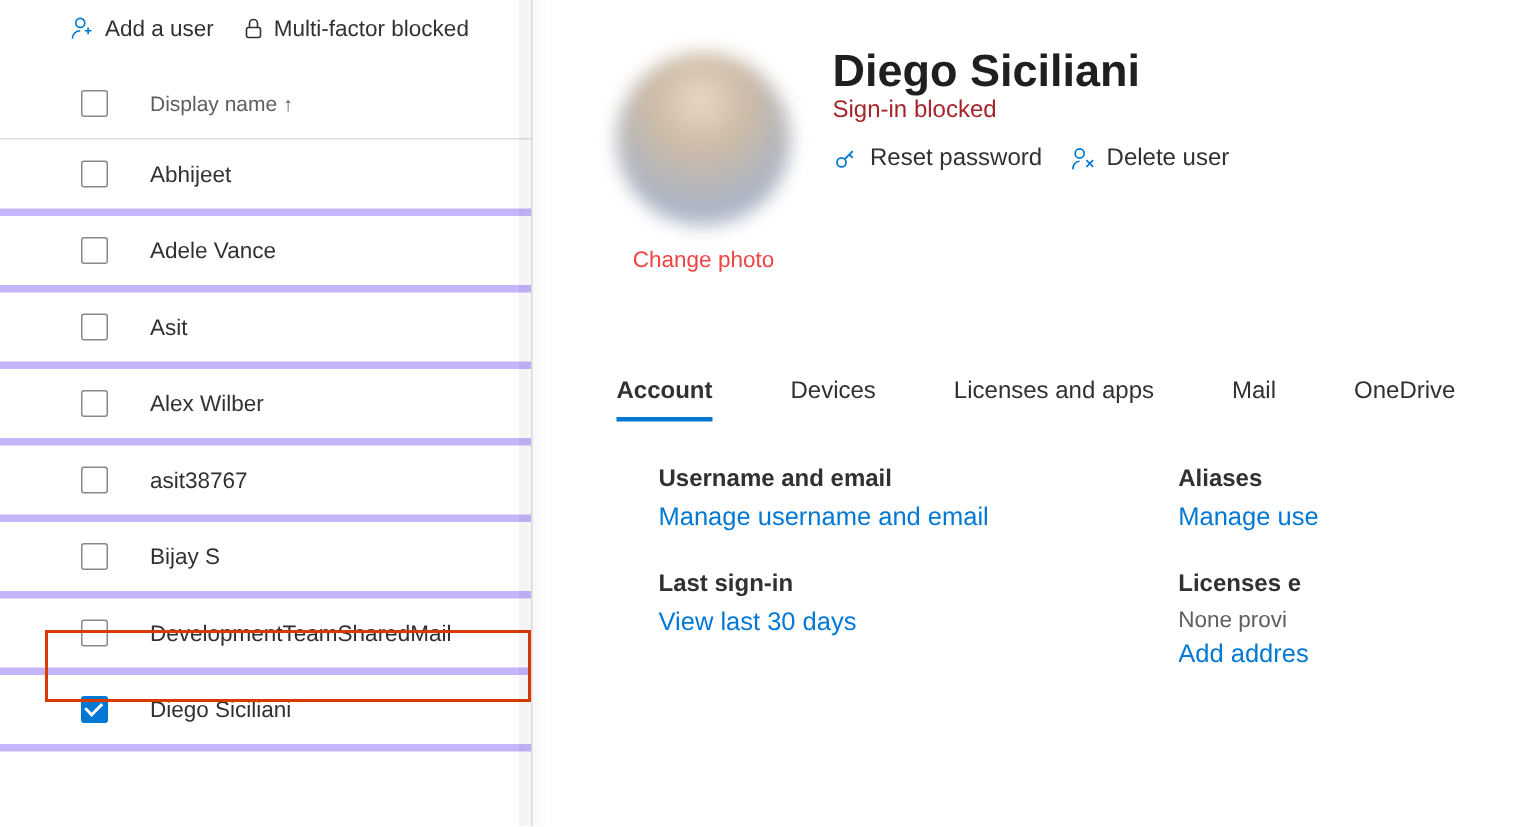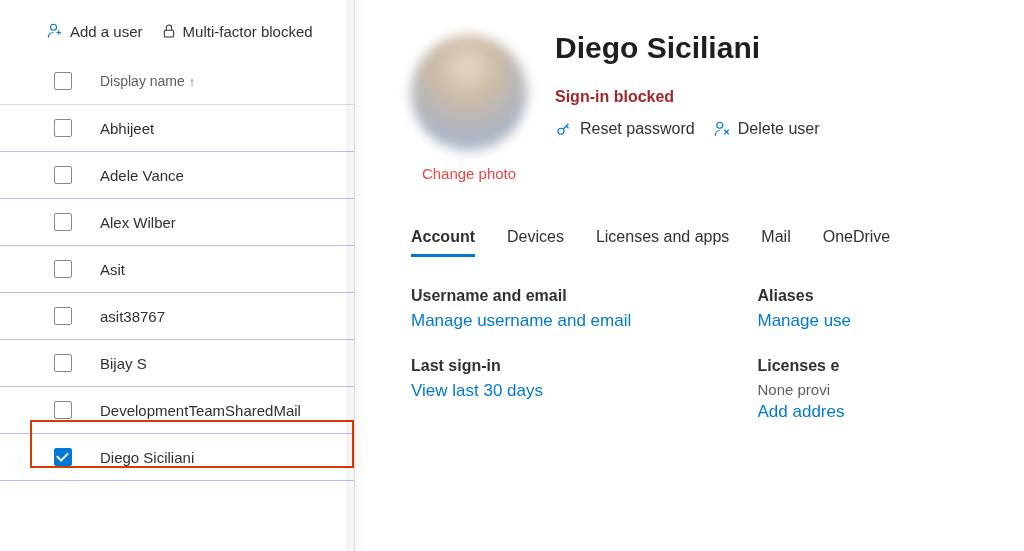--- a/index.html
+++ b/index.html
@@ -37,21 +37,20 @@
   font-size: 15px;
   color: #323130;
   white-space: nowrap;
   overflow: hidden;
 }
 .toolbar-item {
   display: flex;
   align-items: center;
   gap: 6px;
   cursor: pointer;
-  margin-top: 12px;
 }
 .toolbar-item svg { flex-shrink: 0; }
 .table-header {
   display: flex;
   align-items: center;
   padding: 22px 14px 14px 54px;
   gap: 28px;
   border-bottom: 1px solid #e1dfdd;
 }
 .col-label {
@@ -60,21 +59,21 @@
   display: flex;
   align-items: center;
   gap: 4px;
   cursor: pointer;
 }
 .row {
   display: flex;
   align-items: center;
   padding: 14px 14px 14px 54px;
   gap: 28px;
-  border-bottom: 1px solid #c4b5fd;
+  border-bottom: 5px solid #c4b5fd;
   cursor: pointer;
 }
 .row-name { font-size: 15px; color: #323130; }
 .row.selected { background: #fff; }
 .row.selected .checkbox { background: #0078d4; border-color: #0078d4; }
 .row.selected .checkbox::after {
   content: "";
   position: absolute;
   left: 4px; top: 1px;
   width: 5px; height: 9px;
@@ -123,56 +122,55 @@
 .change-photo {
   color: #ef4444;
   font-size: 15px;
   margin-top: 14px;
   cursor: pointer;
 }
 .profile-title { font-size: 30px; font-weight: 600; color: #201f1e; margin-top: -4px; }
 .status-blocked {
   color: #a4262c;
   font-size: 16px;
-  margin-top: 23px;
-  font-weight: bold;
+  margin-top: 0;
 }
 .action-row {
   display: flex;
   align-items: center;
   gap: 18px;
   margin-top: 14px;
   font-size: 16px;
 }
 .action-item {
   display: flex;
   align-items: flex-end;
   gap: 7px;
   cursor: pointer;
   color: #323130;
   white-space: nowrap;
 }
 .action-item svg { flex-shrink: 0; }
 
 .tabs {
   display: flex;
-  gap: 32px;
-  margin-top: 46px;
+  gap: 52px;
+  margin-top: 70px;
   font-size: 16px;
   color: #323130;
 }
 .tab { cursor: pointer; padding-bottom: 8px; }
 .tab.active { font-weight: 600; border-bottom: 3px solid #0078d4; }
 
 .info-cols {
   display: flex;
   margin-top: 30px;
   gap: 80px;
 }
-.info-col { flex: 1; min-width: 0; }
+.info-col { flex: 1; min-width: 0; margin-left: 28px; }
 .section-title {
   font-weight: 600;
   font-size: 16px;
   color: #323130;
   margin-bottom: 6px;
 }
 .section-text {
   font-size: 15px;
   color: #605e5c;
   margin-bottom: 4px;
@@ -225,25 +223,25 @@
         <div class="row">
           <div class="checkbox"></div>
           <div class="row-name">Abhijeet</div>
         </div>
         <div class="row">
           <div class="checkbox"></div>
           <div class="row-name">Adele Vance</div>
         </div>
         <div class="row">
           <div class="checkbox"></div>
+          <div class="row-name">Asit</div>
+        </div>
+        <div class="row">
+          <div class="checkbox"></div>
           <div class="row-name">Alex Wilber</div>
-        </div>
-        <div class="row">
-          <div class="checkbox"></div>
-          <div class="row-name">Asit</div>
         </div>
         <div class="row">
           <div class="checkbox"></div>
           <div class="row-name">asit38767</div>
         </div>
         <div class="row">
           <div class="checkbox"></div>
           <div class="row-name">Bijay S</div>
         </div>
         <div class="row">

